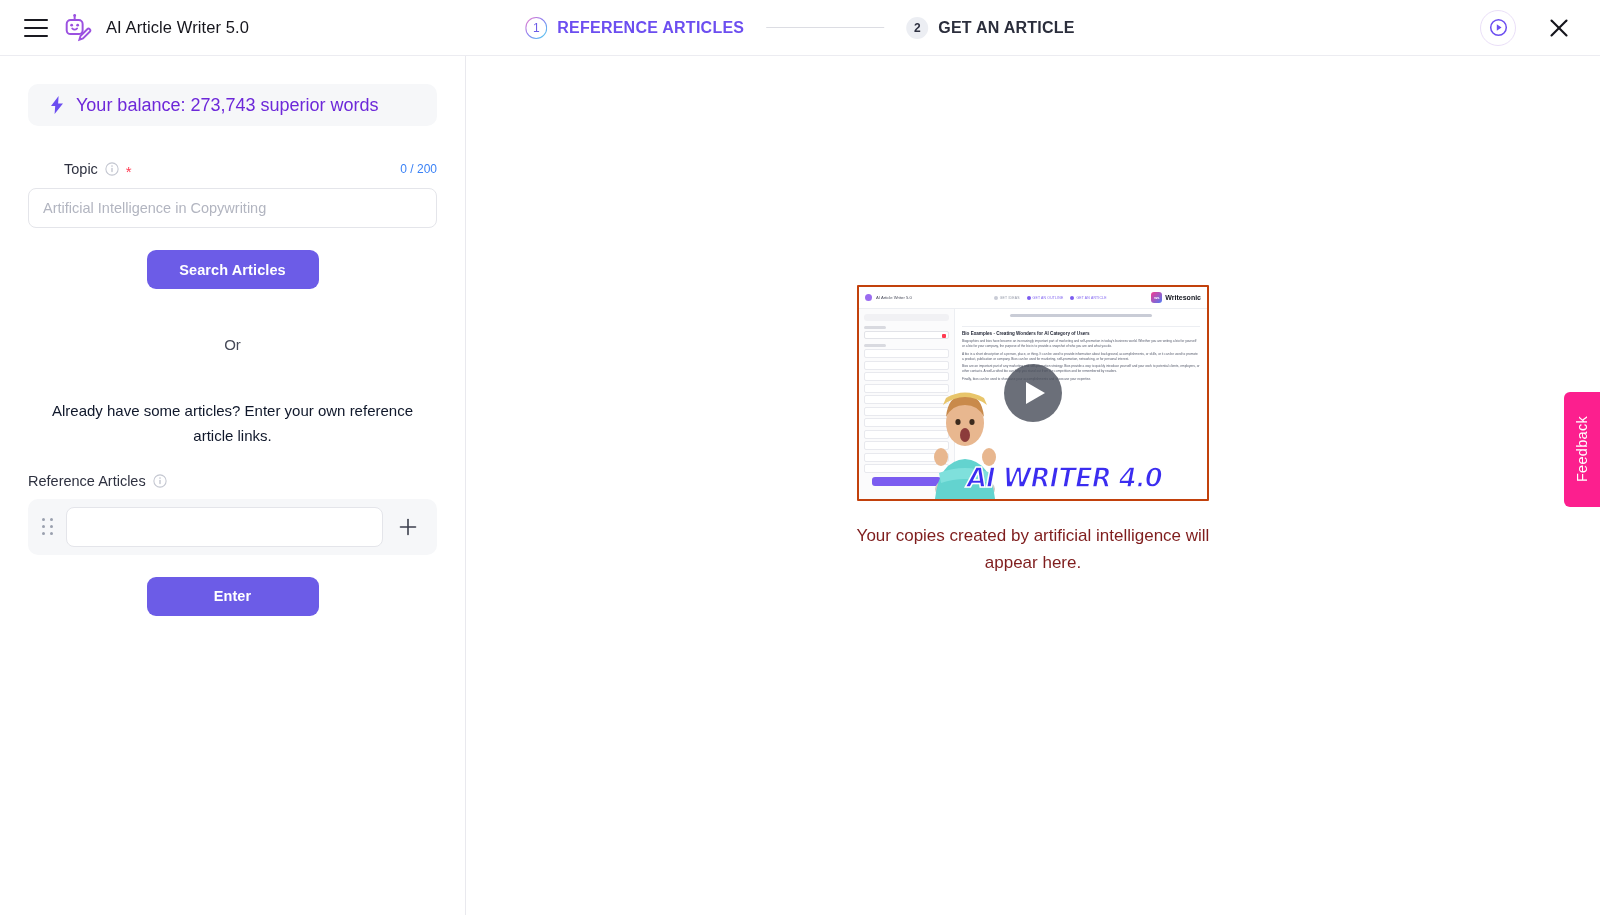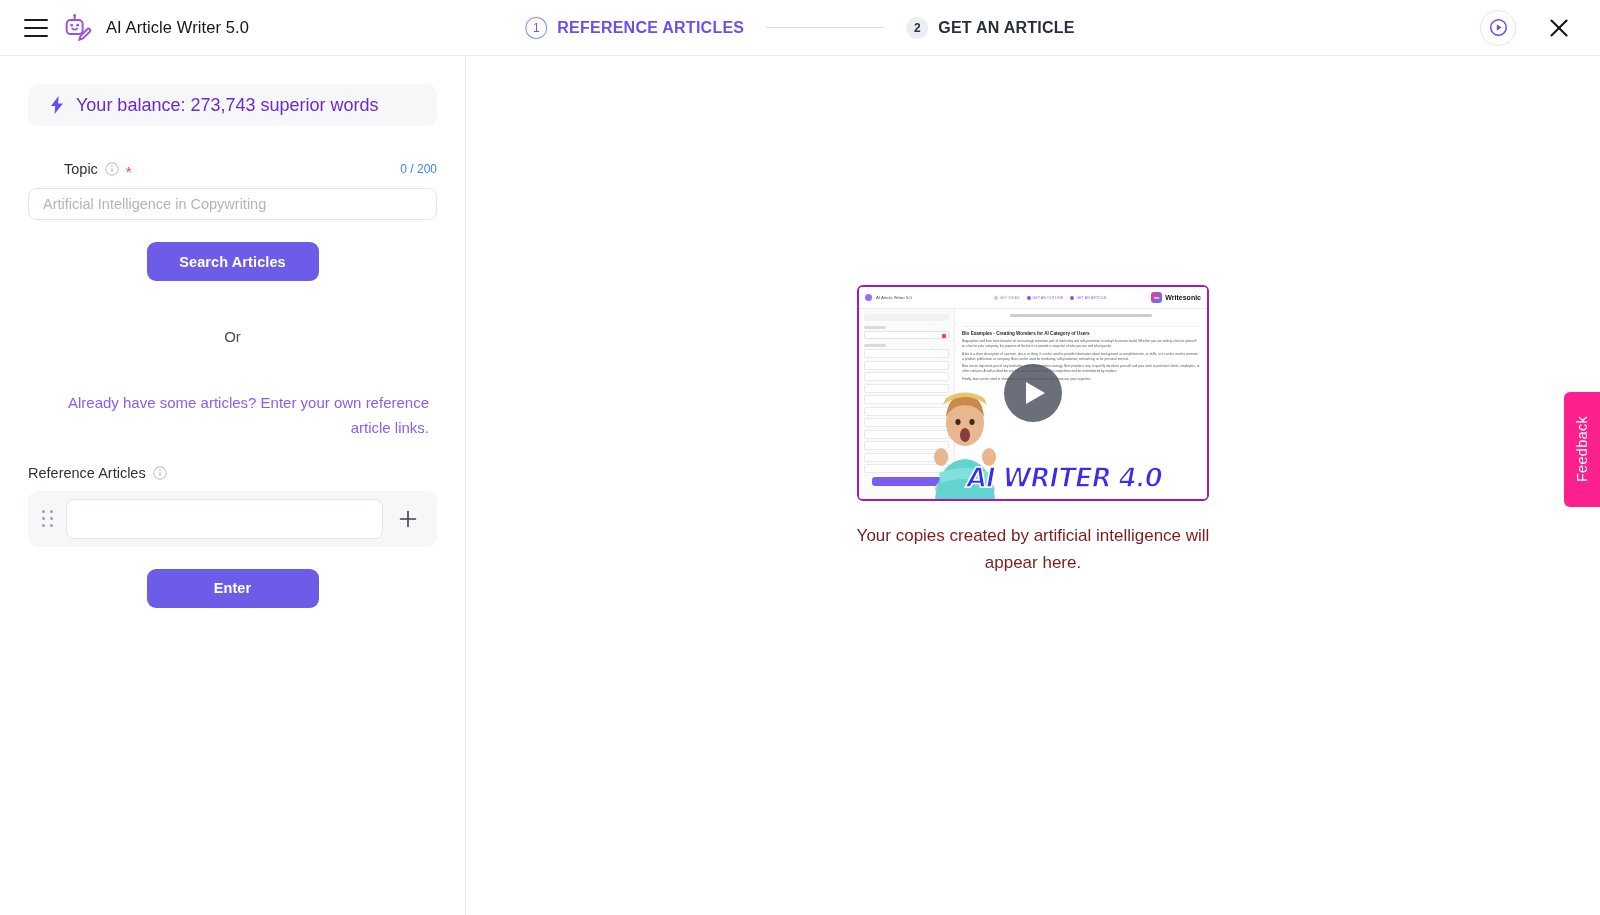--- a/index.html
+++ b/index.html
@@ -85,21 +85,21 @@
   .field-head {
     display: flex; align-items: center; justify-content: space-between;
     margin-bottom: 10px; height: 18px; margin-left: 36px;
   }
   .field-label-row { display: flex; align-items: center; gap: 7px; }
   .field-label { font-size: 14.5px; color: #2e3140; }
   .req-star { color: #ff3b52; font-size: 15px; line-height: 1; position: relative; top: 2px; }
   .counter { font-size: 12px; color: #3b82f6; }
 
   .text-input {
-    width: 100%; height: 32px;
+    width: 100%; height: 40px;
     border: 1px solid #e4e5ea; border-radius: 8px;
     padding: 0 14px; font-size: 14.5px; color: #701a75;
     font-family: "Liberation Sans", sans-serif;
     outline: none; background:#fff;
   }
   .text-input::placeholder { color: #b2b5c0; }
 
   .btn-primary {
     display: block; margin: 22px auto 0 auto;
     min-width: 172px; height: 39px;
@@ -108,22 +108,22 @@
     font-size: 14.5px; font-weight: 700;
     font-family: "Liberation Sans", sans-serif;
     cursor: pointer; letter-spacing: .1px;
   }
 
   .or-divider { display: flex; align-items: center; gap: 16px; margin: 31px 0 0 0; flex-direction: column; }
   .or-divider .line { flex: 1; height: 1px; background: #e6e7eb; }
   .or-divider .or-text { font-size: 15px; color: #474a58; }
 
   .promo-text {
-    margin: 30px 0 0 0; text-align: right;
-    font-size: 15px; line-height: 1.65; color: #8b5cf6;
+    margin: 30px 0 0 0; text-align: center;
+    font-size: 15px; line-height: 1.65; color: #0f172a;
     padding: 0 8px;
   }
 
   .ref-label-row { display: flex; align-items: center; gap: 7px; margin: 24px 0 10px 0; }
 
   .ref-box {
     background: #f6f7f9; border-radius: 10px;
     height: 56px; display: flex; align-items: center;
     padding: 0 16px 0 14px; gap: 12px;
   }
@@ -153,21 +153,21 @@
   }
   .guide-link { color: #596078; text-decoration: underline; cursor: pointer; }
 
   .right-content {
     flex: 1; display: flex; flex-direction: column;
     align-items: center; justify-content: center;
     padding-bottom: 110px;
   }
   .video-card {
     width: 352px; height: 216px;
-    border: 2px solid #a21caf; border-radius: 6px;
+    border: 2px solid #c2410c; border-radius: 1px;
     position: relative; overflow: hidden; cursor: pointer;
     background: #ffffff;
   }
   
   .mini { position:absolute; inset:0; background:#fff; }
   .mini-top { height: 22px; background:#fff; border-bottom:1px solid #eceef2; display:flex; align-items:center; gap:4px; padding:0 6px; }
   .mini-dot { width:7px;height:7px;border-radius:50%;background:#9b6cf0;flex-shrink:0; }
   .mini-ttl { font-size:4.2px; color:#4a4d5c; white-space:nowrap; }
   .mini-steps { display:flex; align-items:center; gap:7px; margin-left:78px; }
   .mini-step { display:flex; align-items:center; gap:2px; }

